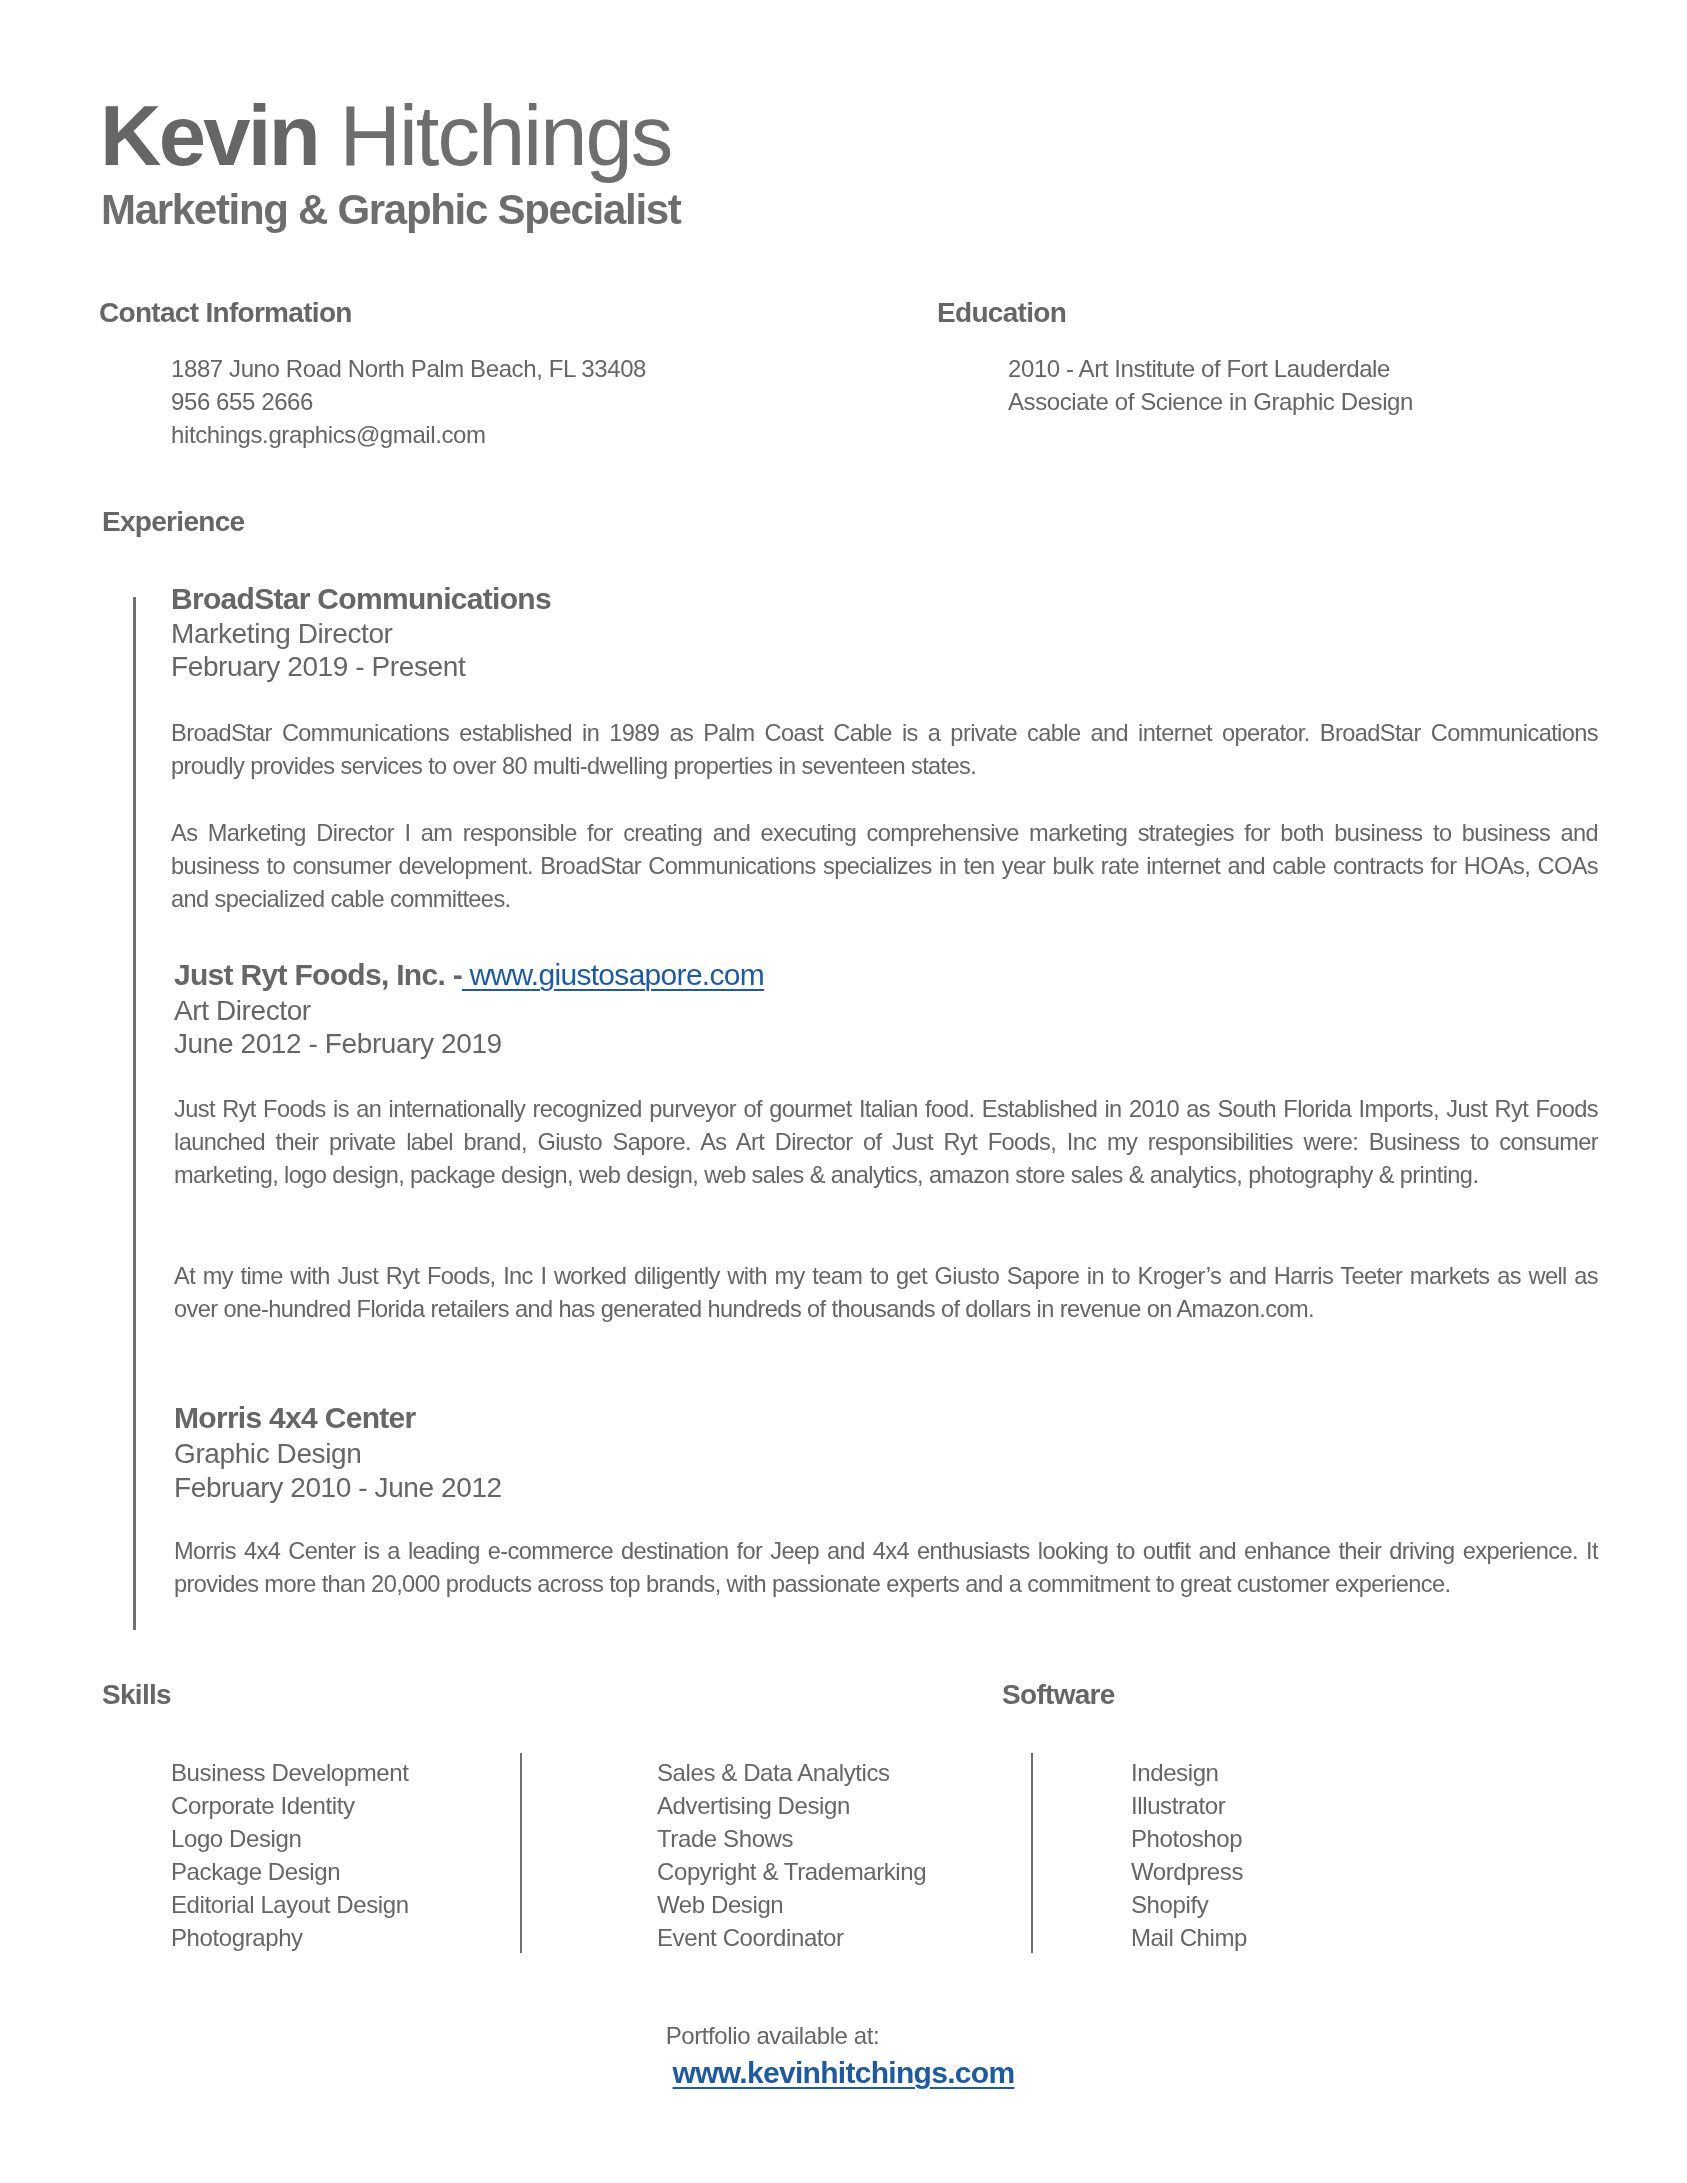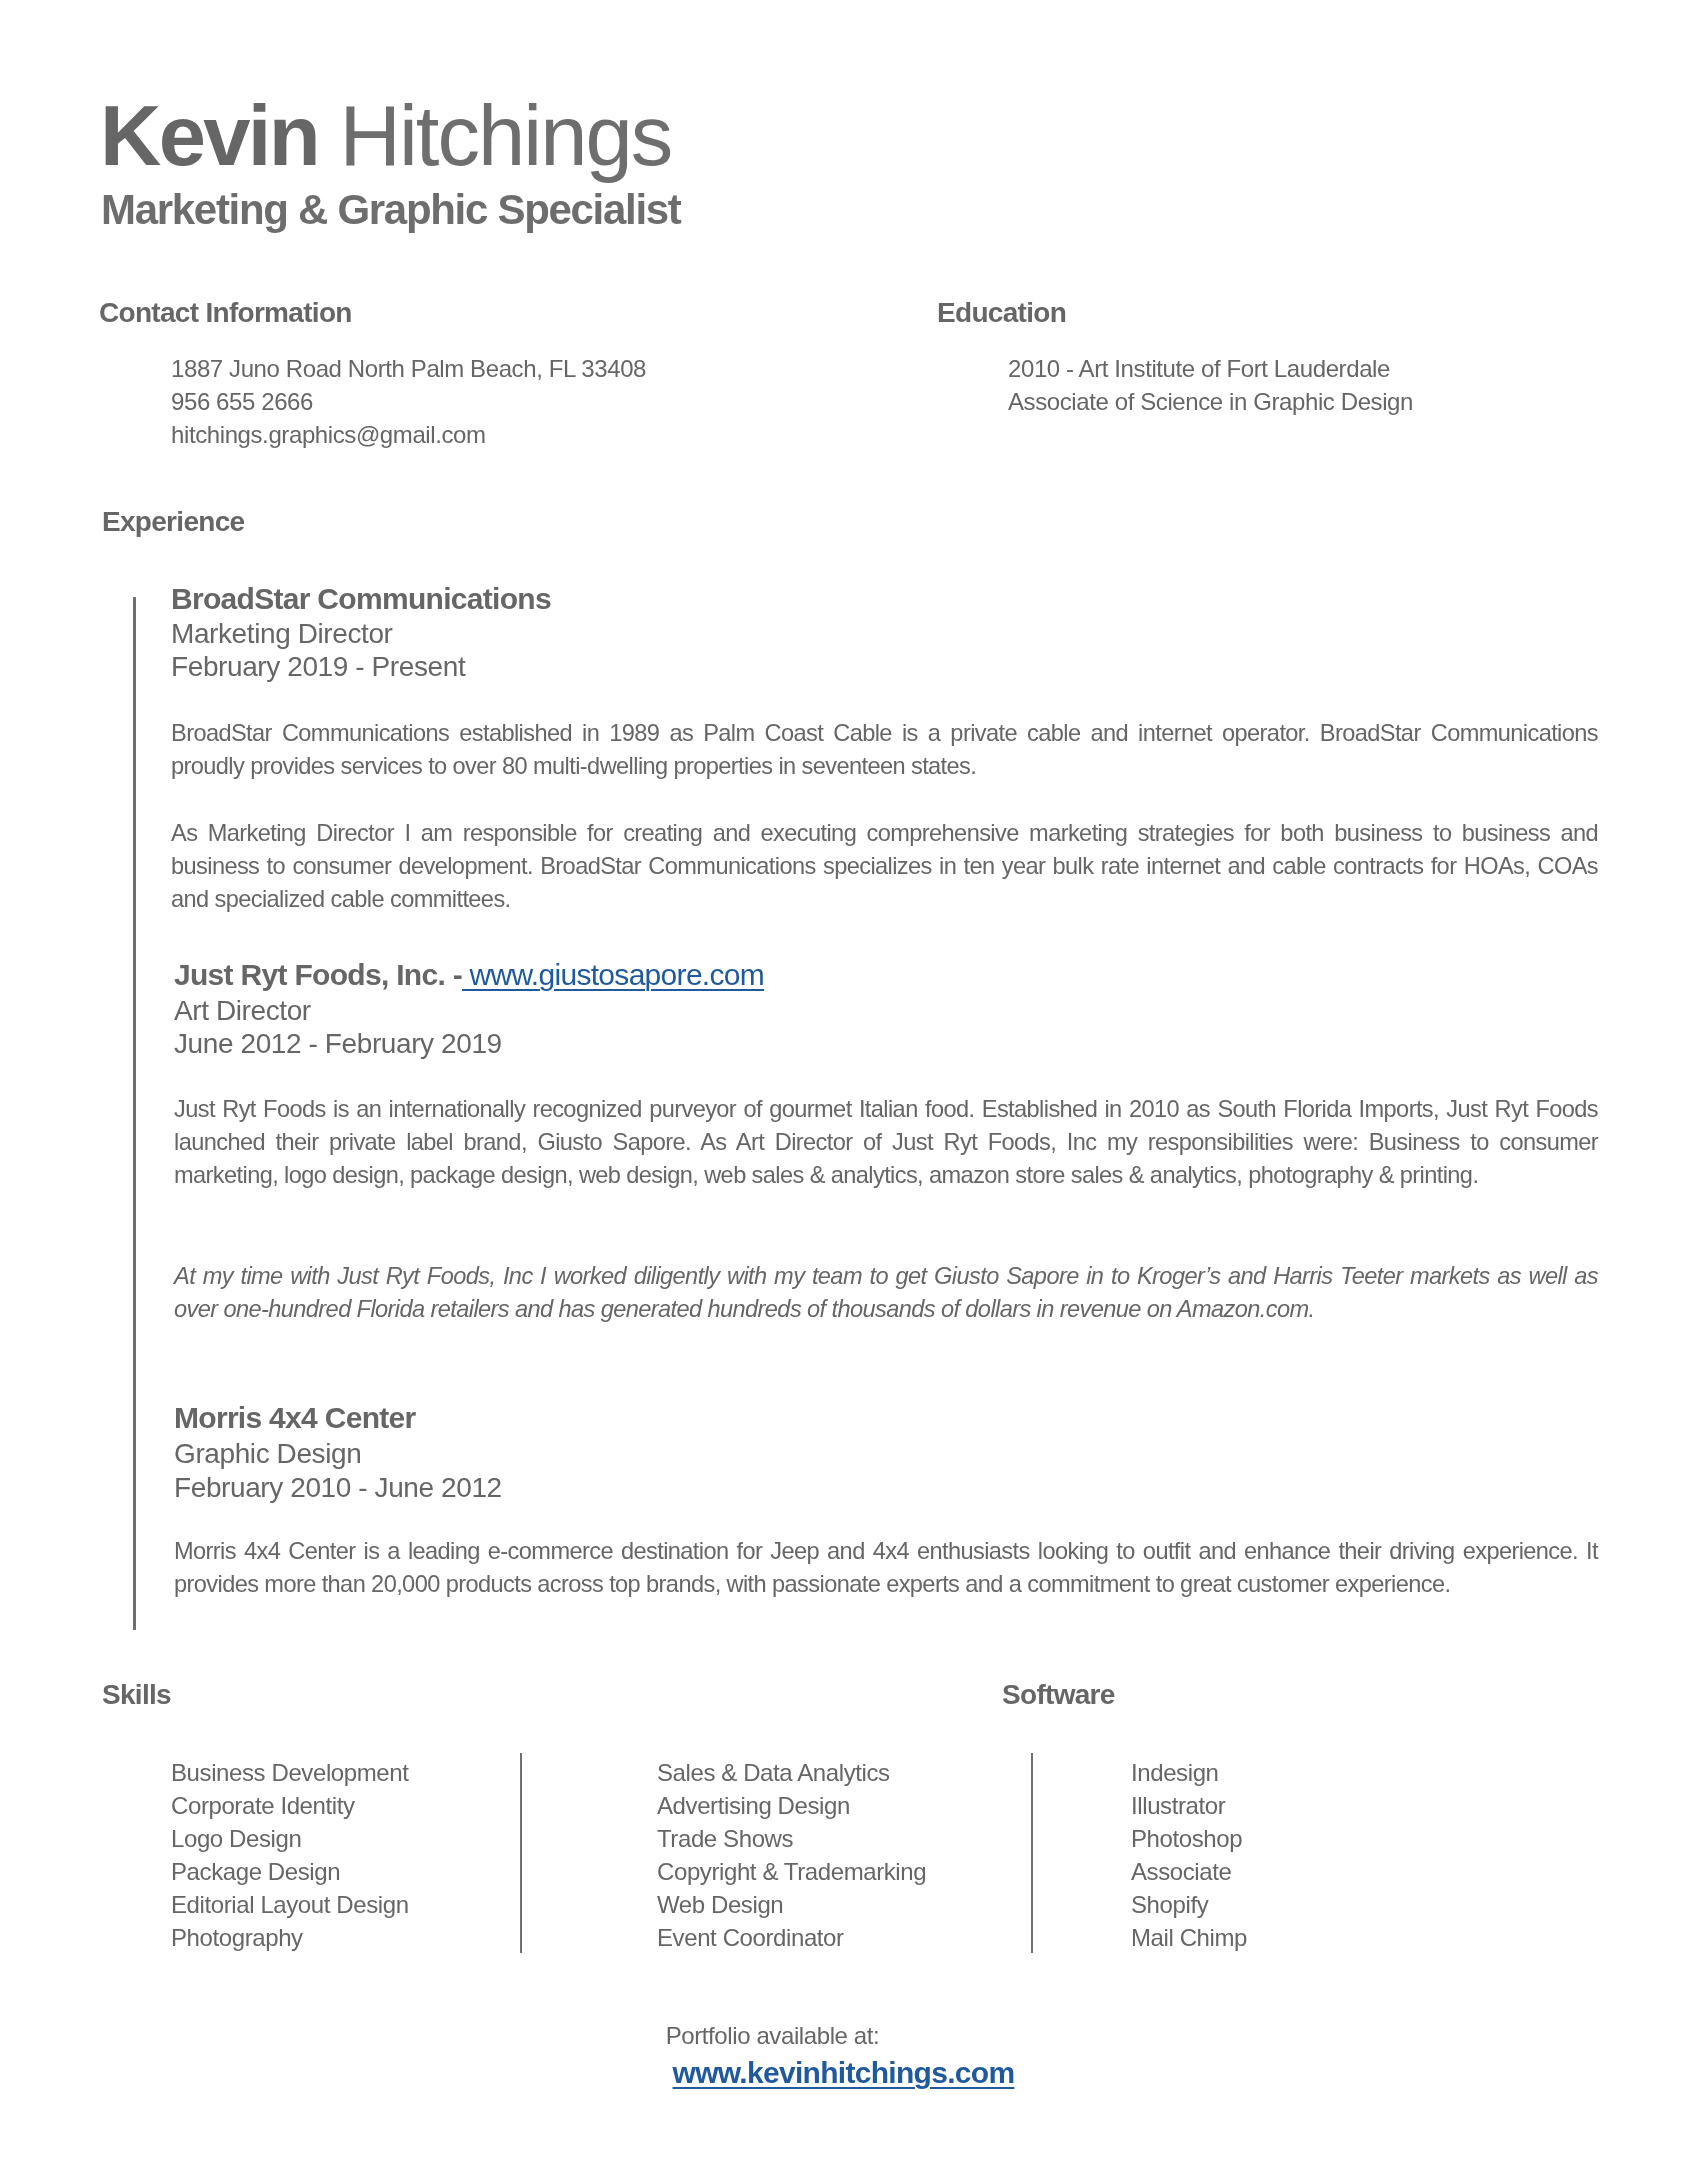--- a/index.html
+++ b/index.html
@@ -53,21 +53,21 @@
 <div class="abs job-sub" style="left:171px; top:650px;">February 2019 - Present</div>
 <p class="para" style="top:717px; left:171px; width:1427px;">BroadStar Communications established in 1989 as Palm Coast Cable is a private cable and internet operator. BroadStar Communications proudly provides services to over 80 multi-dwelling properties in seventeen states.</p>
 <p class="para" style="top:817px; left:171px; width:1427px;">As Marketing Director I am responsible for creating and executing  comprehensive marketing strategies for both business to business and business to consumer development. BroadStar Communications specializes in ten year bulk rate internet and cable contracts for HOAs, COAs and specialized cable committees.</p>
 
 <div class="abs job-title" style="left:174px; top:958px;">
   <span>Just Ryt Foods, Inc. -</span><a class="link"> www.giustosapore.com</a>
 </div>
 <div class="abs job-sub" style="left:174px; top:994px;">Art Director</div>
 <div class="abs job-sub" style="left:174px; top:1027px;">June 2012 - February 2019</div>
 <p class="para" style="top:1093px; left:174px; width:1424px;">Just Ryt Foods is an internationally recognized purveyor of gourmet Italian food. Established in 2010 as South Florida Imports, Just Ryt Foods launched their private label brand, Giusto Sapore. As Art Director of Just Ryt Foods, Inc my responsibilities were: Business to consumer marketing, logo design, package design, web design, web sales &amp; analytics, amazon store sales &amp; analytics, photography &amp; printing.</p>
-<p class="para" style="top:1260px; left:174px; width:1424px;font-style:italic;">At my time with Just Ryt Foods, Inc I worked diligently with my team to get Giusto Sapore in to Kroger’s and Harris Teeter markets as well as over one-hundred Florida retailers and has generated hundreds of thousands of dollars in revenue on Amazon.com.</p>
+<p class="para" style="top:1260px; left:174px; width:1424px;">At my time with Just Ryt Foods, Inc I worked diligently with my team to get Giusto Sapore in to Kroger’s and Harris Teeter markets as well as over one-hundred Florida retailers and has generated hundreds of thousands of dollars in revenue on Amazon.com.</p>
 
 <div class="abs job-title" style="left:174px; top:1401px;">Morris 4x4 Center</div>
 <div class="abs job-sub" style="left:174px; top:1437px;">Graphic Design</div>
 <div class="abs job-sub" style="left:174px; top:1471px;">February 2010 - June 2012</div>
 <p class="para" style="top:1535px; left:174px; width:1424px;">Morris 4x4 Center is a leading e-commerce destination for Jeep and 4x4 enthusiasts looking to outfit and enhance their driving experience. It provides more than 20,000 products across top brands, with passionate experts and a commitment to great customer experience.</p>
 
 <div class="abs h2" style="left:102px; top:1678px;">Skills</div>
 <ul class="abs lines" style="left:171px; top:1756px;">
   <li>Business Development</li>
   <li>Corporate Identity</li>
@@ -85,21 +85,21 @@
   <li>Web Design</li>
   <li>Event Coordinator</li>
 </ul>
 <div class="vline" style="left:1031px; top:1753px; height:200px; width:2px;"></div>
 
 <div class="abs h2" style="left:1002px; top:1678px;">Software</div>
 <ul class="abs lines" style="left:1131px; top:1756px;">
   <li>Indesign</li>
   <li>Illustrator</li>
   <li>Photoshop</li>
-  <li>Associate</li>
+  <li>Wordpress</li>
   <li>Shopify</li>
   <li>Mail Chimp</li>
 </ul>
 
 <div class="abs footer-note" style="top:2019px;">Portfolio available at:</div>
 <div class="abs footer-link" style="top:2054px;">
   <a>www.kevinhitchings.com</a>
 </div>
 
 

